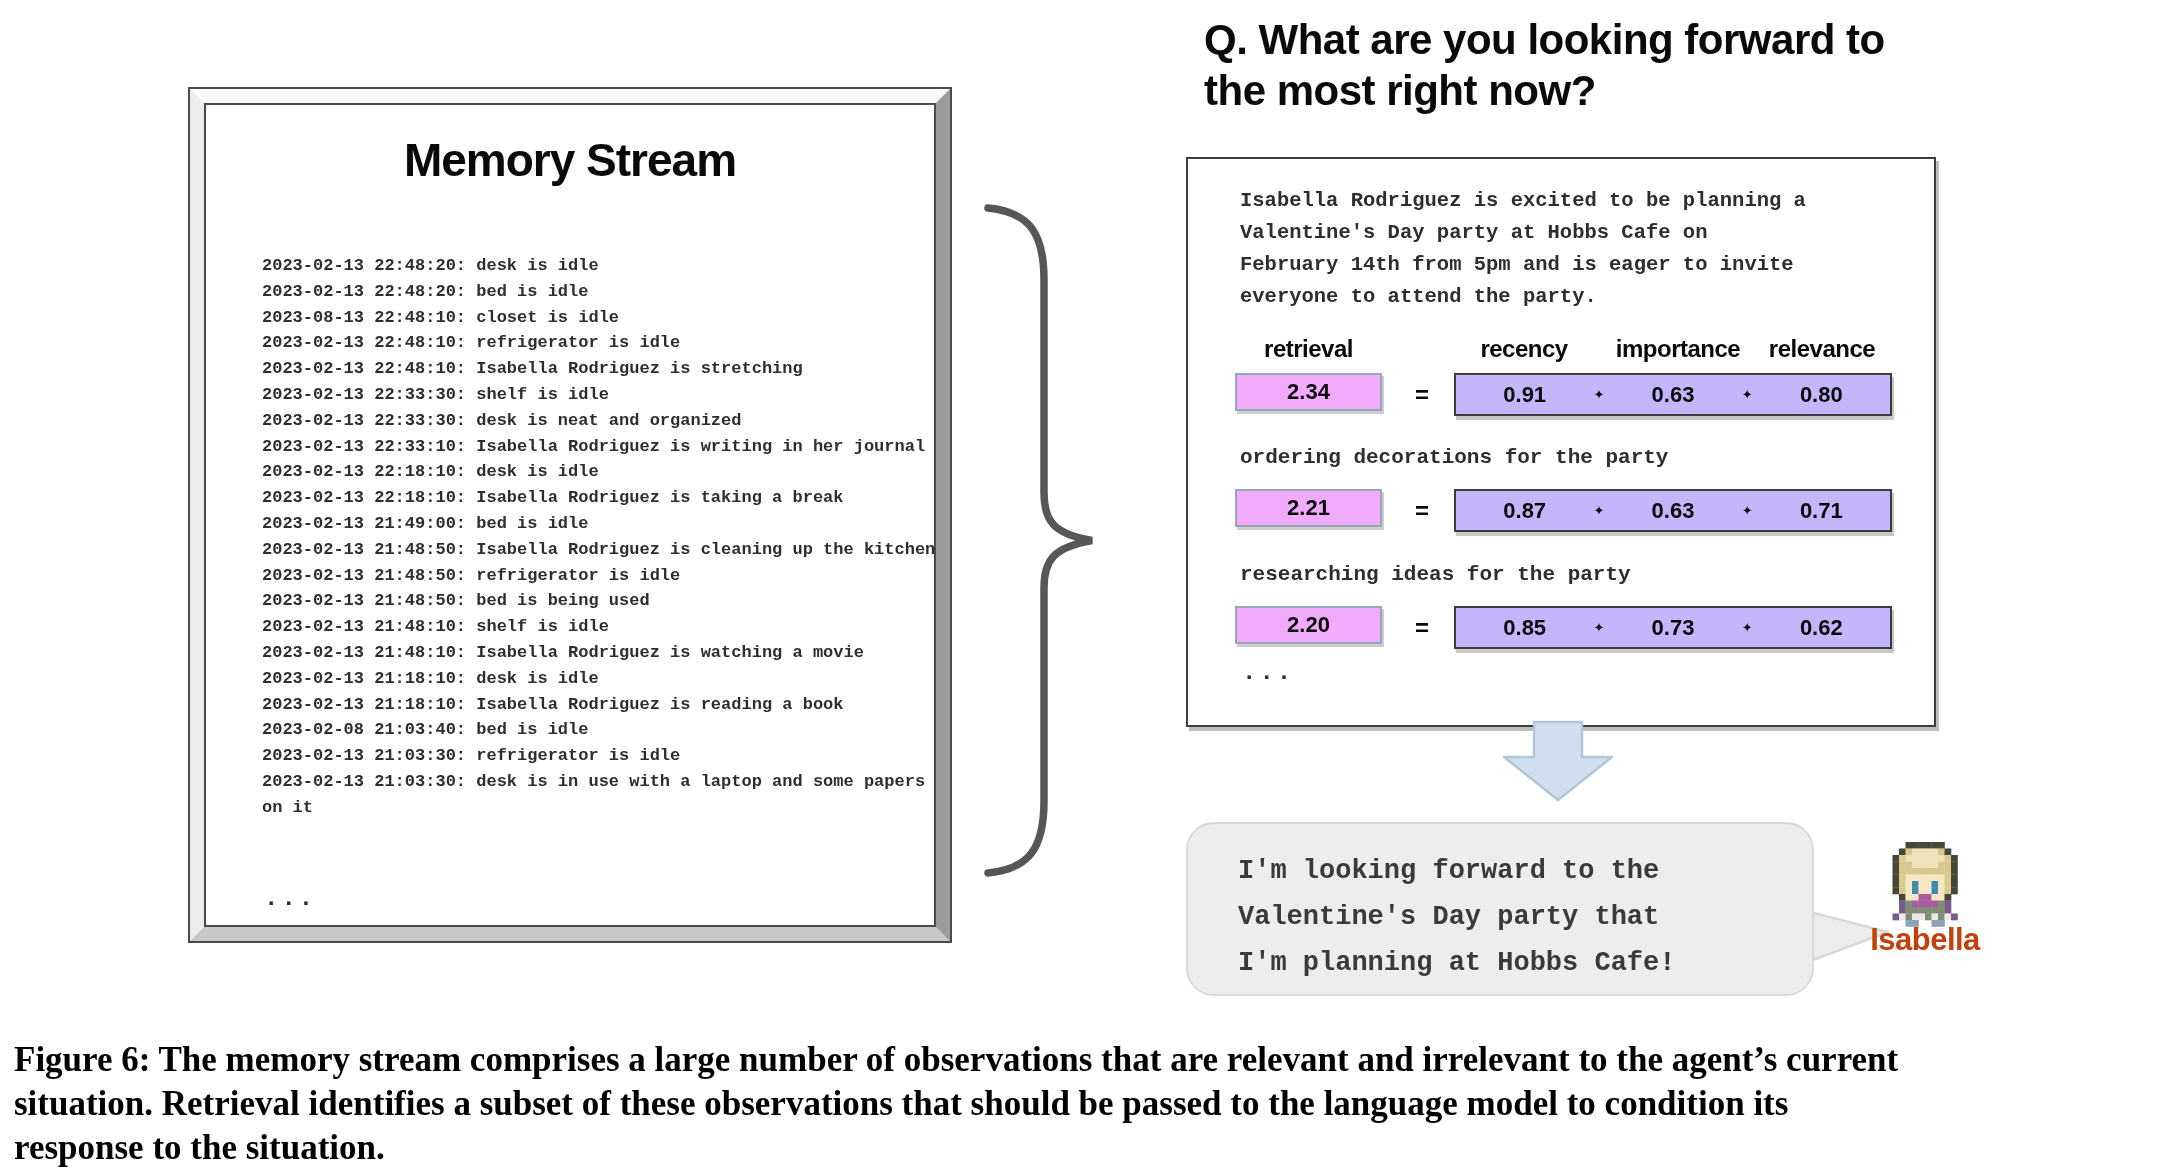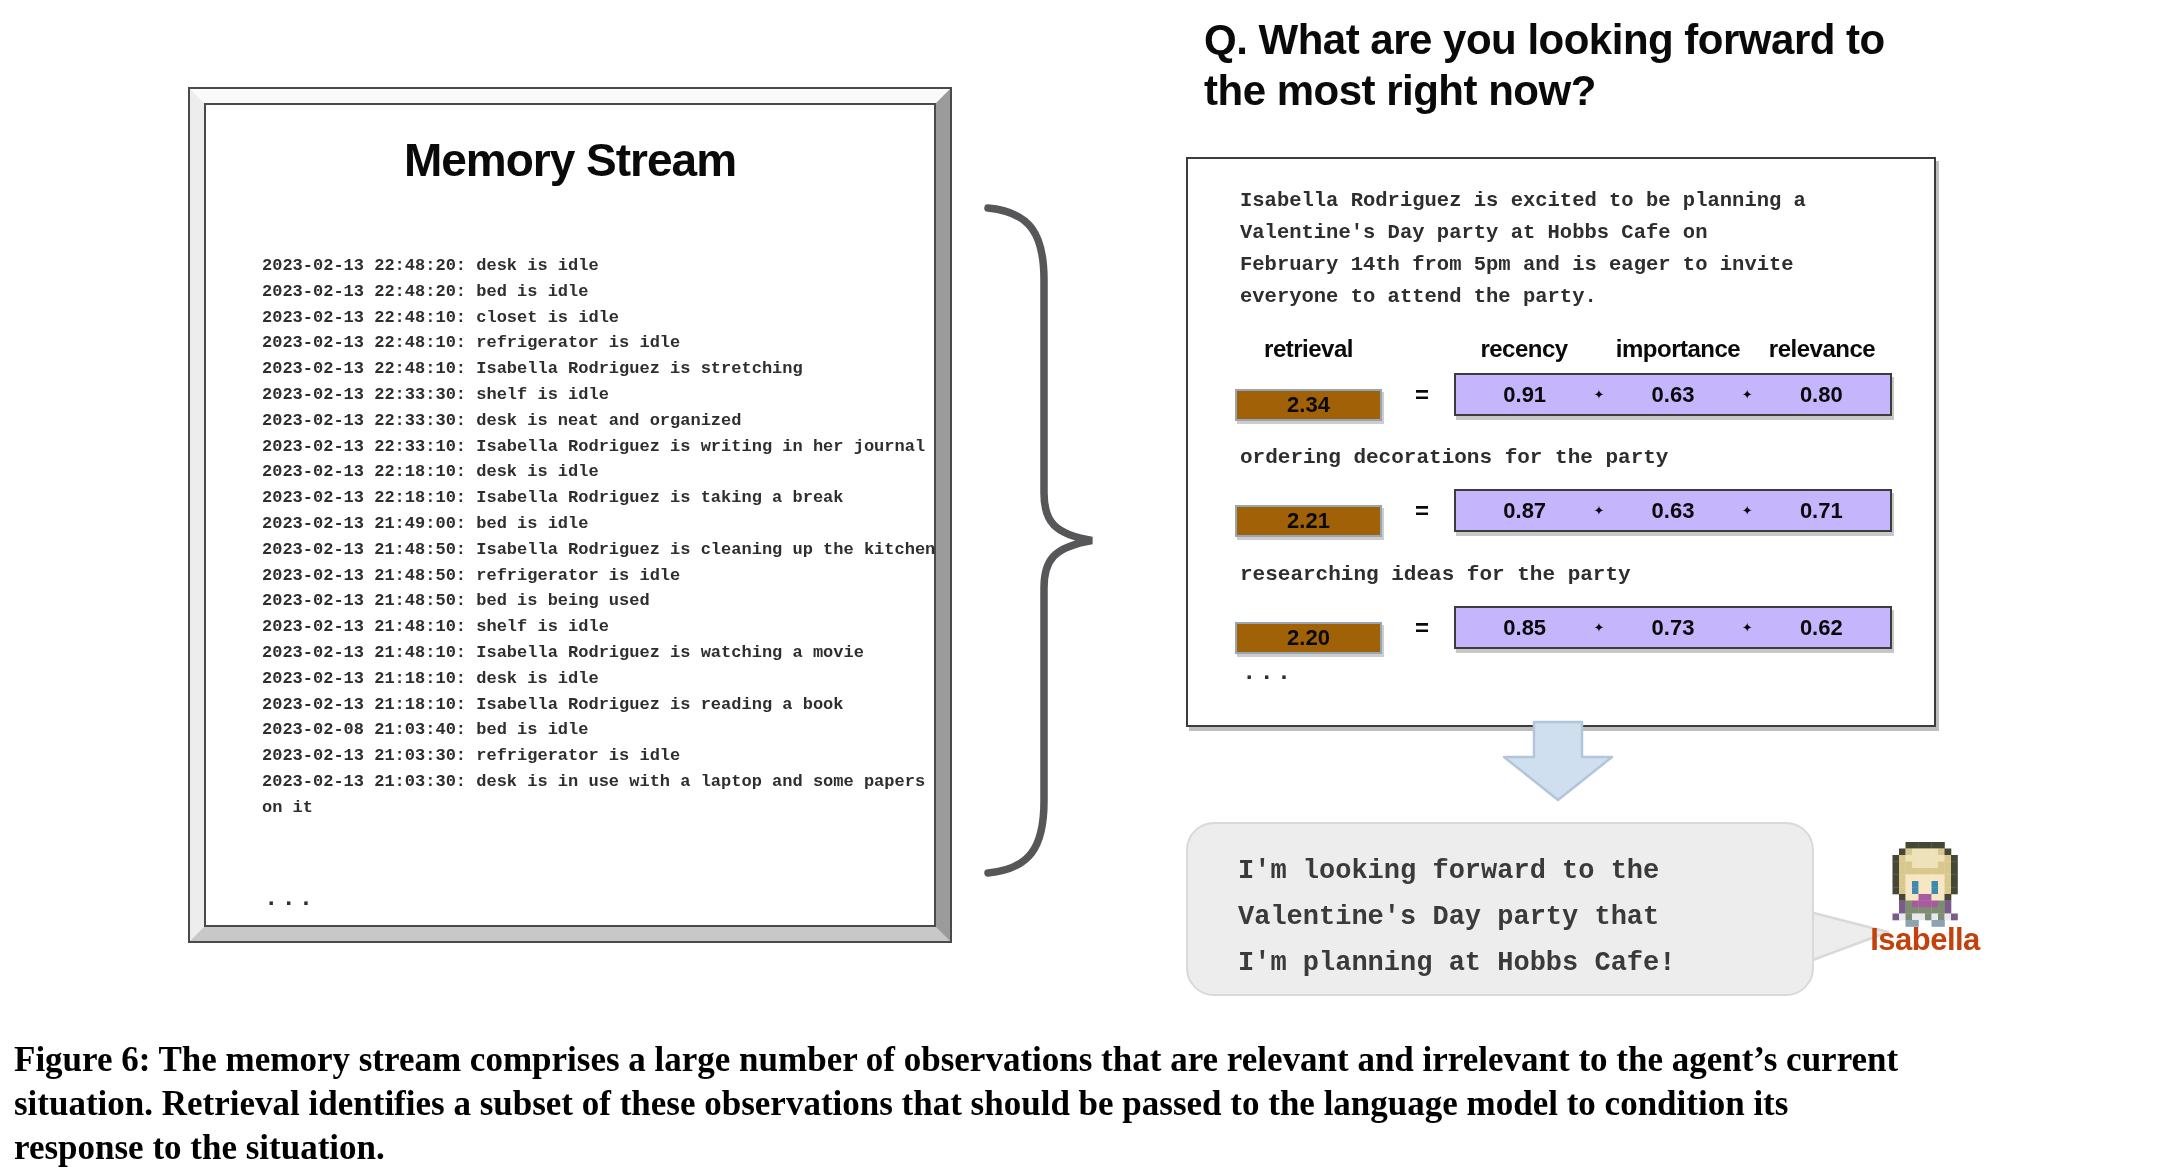--- a/index.html
+++ b/index.html
@@ -34,22 +34,22 @@
          font-family:"Liberation Mono","DejaVu Sans Mono",monospace;
          font-size:20.5px;font-weight:700;line-height:32px;color:#2e2e2e;}
   .hdr{position:absolute;top:176px;font-weight:800;font-size:24px;letter-spacing:-0.5px;
        text-align:center;color:#0a0a0a;}
   .hdr-retrieval{left:47px;width:147px;}
   .hdr-recency{left:266px;width:140px;}
   .hdr-importance{left:415px;width:150px;}
   .hdr-relevance{left:564px;width:140px;}
   .score-row{position:absolute;left:0;width:100%;height:43px;}
   .row1{top:214px;} .row2{top:330px;} .row3{top:447px;}
-  .blue-box{position:absolute;left:47px;top:16px;width:147px;height:32px;box-sizing:border-box;
-            background:#a16207;border:2px solid #97a6b4;box-shadow:2px 3px 0 rgba(130,130,130,.4);
+  .blue-box{position:absolute;left:47px;top:0;width:147px;height:38px;box-sizing:border-box;
+            background:#f0abfc;border:2px solid #97a6b4;box-shadow:2px 3px 0 rgba(130,130,130,.4);
             display:flex;align-items:center;justify-content:center;
             font-weight:800;font-size:22px;color:#0a0a0a;}
   .eq{position:absolute;left:214px;top:0;width:40px;height:43px;display:flex;align-items:center;
       justify-content:center;font-weight:800;font-size:24px;color:#0a0a0a;}
   .score-box{position:absolute;left:266px;top:0;width:438px;height:43px;box-sizing:border-box;
             background:#c4b5fd;border:2px solid #3c3c3c;box-shadow:2px 4px 0 rgba(130,130,130,.45);
             display:flex;align-items:center;justify-content:space-evenly;
             font-weight:800;font-size:22px;color:#0a0a0a;}
   .diamond{font-size:13px;color:#0a0a0a;font-family:"DejaVu Sans",sans-serif;}
   .mono-label{position:absolute;left:52px;white-space:nowrap;
@@ -83,21 +83,21 @@
 <body>
 
 <div id="canvas">
 
   <div class="ms-frame">
     <div class="ms-inner">
       <div class="ms-title">Memory Stream</div>
       <div class="mem-list">
           <div class="mem-entry">2023-02-13 22:48:20: desk is idle</div>
           <div class="mem-entry">2023-02-13 22:48:20: bed is idle</div>
-          <div class="mem-entry">2023-02-13 22:48:10: closet is idle</div>
+          <div class="mem-entry">2023-08-13 22:48:10: closet is idle</div>
           <div class="mem-entry">2023-02-13 22:48:10: refrigerator is idle</div>
           <div class="mem-entry">2023-02-13 22:48:10: Isabella Rodriguez is stretching</div>
           <div class="mem-entry">2023-02-13 22:33:30: shelf is idle</div>
           <div class="mem-entry">2023-02-13 22:33:30: desk is neat and organized</div>
           <div class="mem-entry">2023-02-13 22:33:10: Isabella Rodriguez is writing in her journal</div>
           <div class="mem-entry">2023-02-13 22:18:10: desk is idle</div>
           <div class="mem-entry">2023-02-13 22:18:10: Isabella Rodriguez is taking a break</div>
           <div class="mem-entry">2023-02-13 21:49:00: bed is idle</div>
           <div class="mem-entry">2023-02-13 21:48:50: Isabella Rodriguez is cleaning up the kitchen</div>
           <div class="mem-entry">2023-02-13 21:48:50: refrigerator is idle</div>

